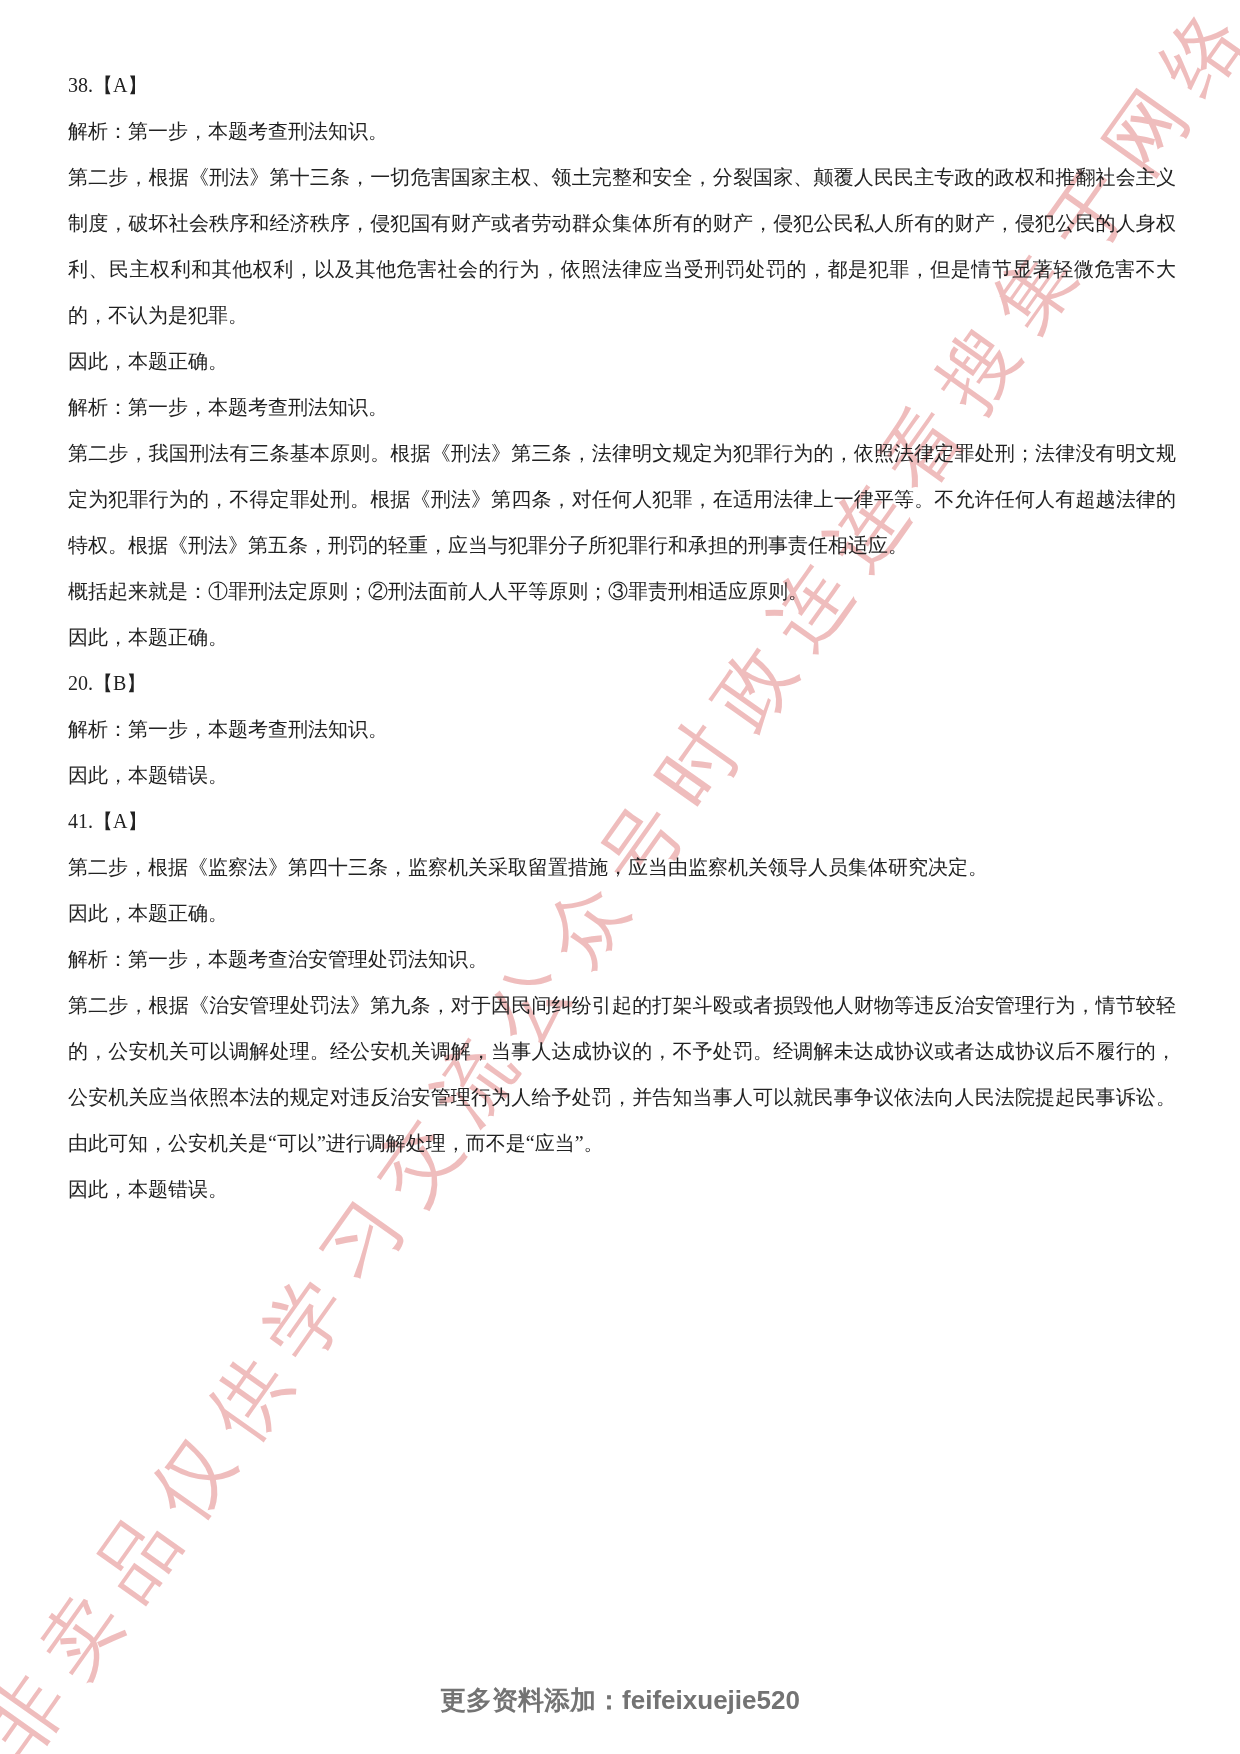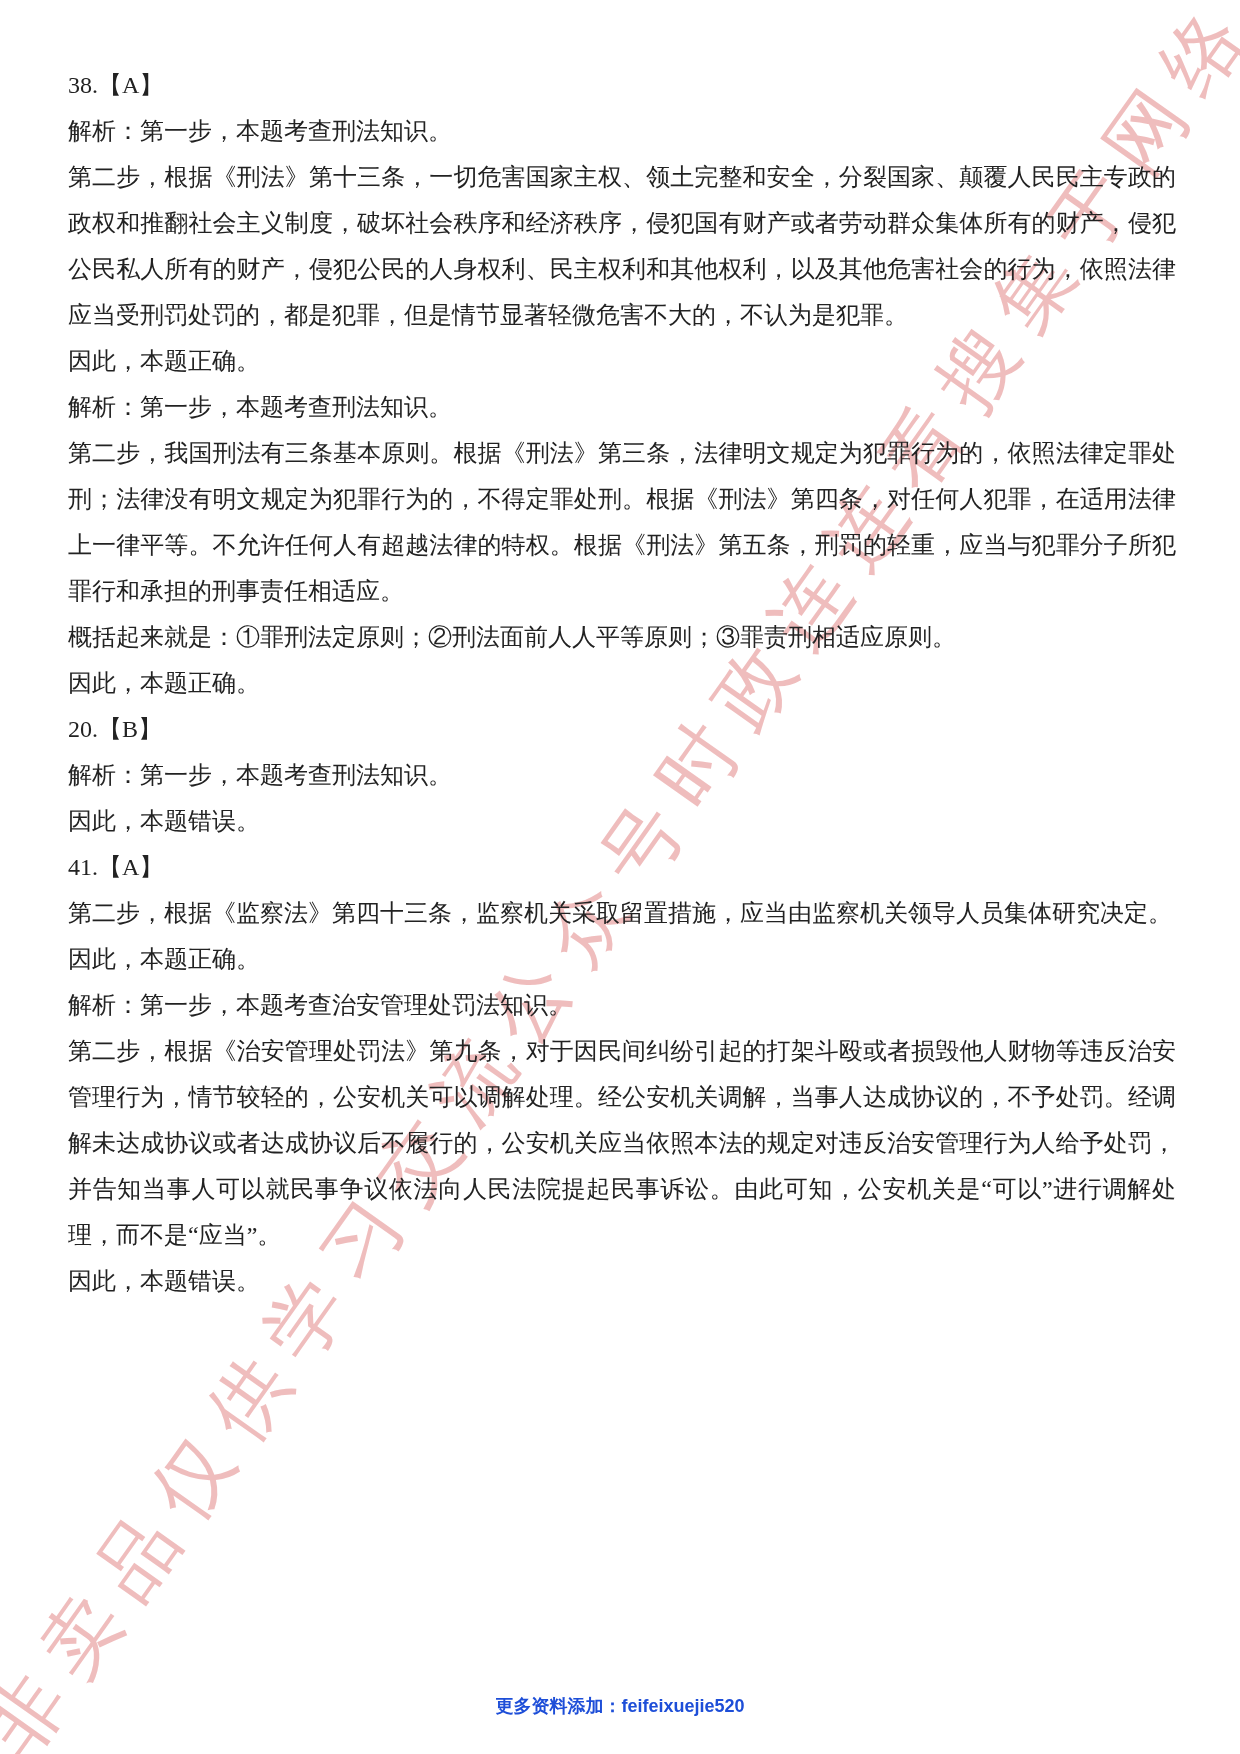--- a/index.html
+++ b/index.html
@@ -28,41 +28,41 @@
     letter-spacing: 19px;
     opacity: 0.5;
     z-index: 0;
     pointer-events: none;
     user-select: none;
   }
   .content {
     position: relative;
     z-index: 1;
     padding: 62px 64px 0 68px;
-    font-size: 24px;
+    font-size: 20px;
     line-height: 46px;
     text-align: justify;
   }
   .content p {
     margin: 0;
     word-break: break-all;
   }
   .content p.label {
     text-align: left;
   }
   footer {
     position: absolute;
     left: 0;
     right: 0;
     bottom: 36px;
     text-align: center;
-    font-size: 18px;
+    font-size: 26px;
     font-weight: bold;
     z-index: 1;
-    color: #1d4ed8;
+    color: #737373;
   }
   footer .account {
     font-family: "Liberation Sans", "DejaVu Sans", sans-serif;
     font-weight: bold;
   }
 </style>
 </head>
 <body>
 
 <div class="page">

